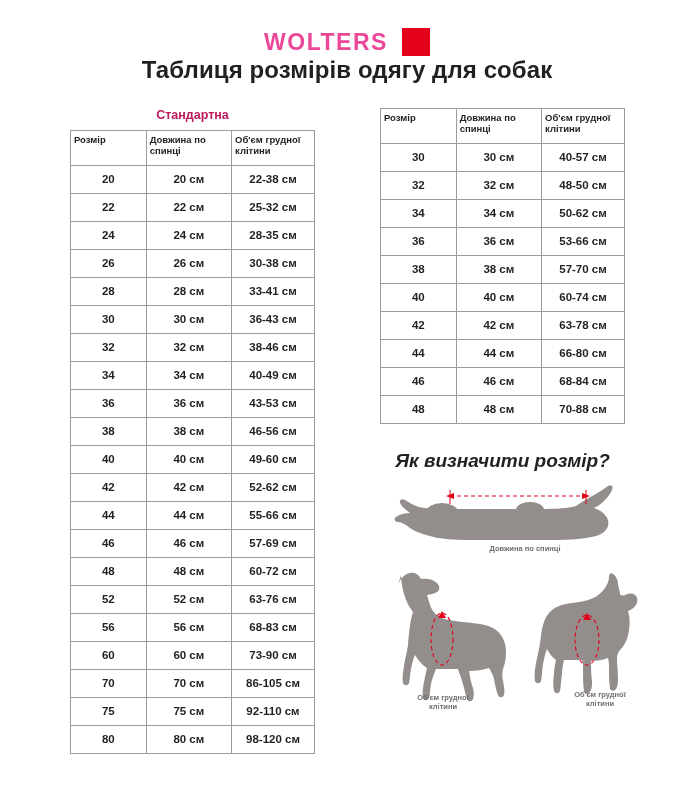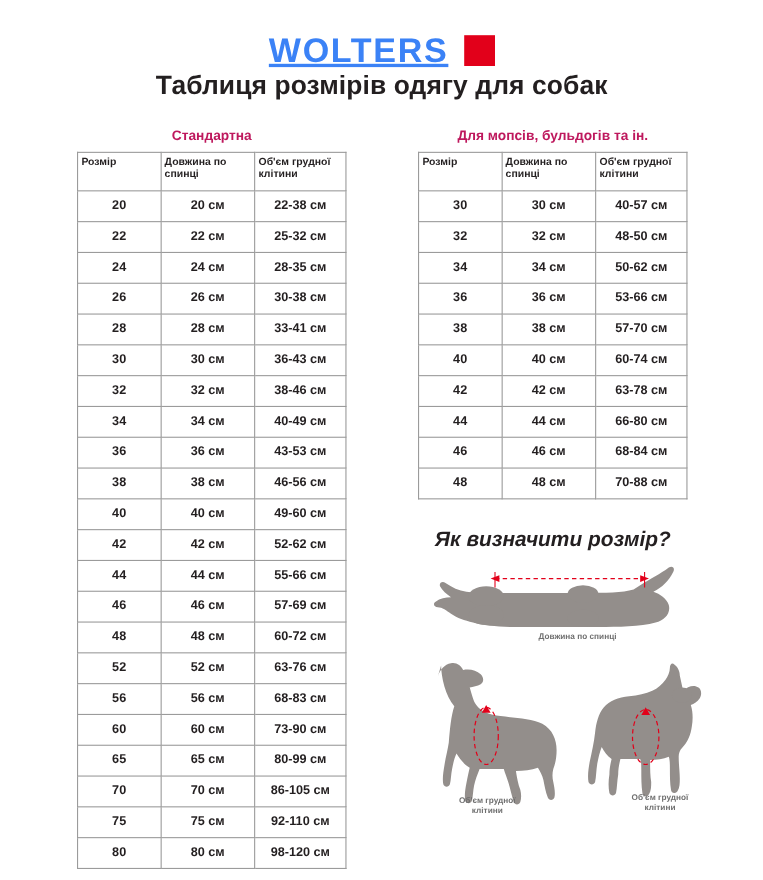--- a/index.html
+++ b/index.html
@@ -24,26 +24,25 @@
   }
   
   .brand {
     display: flex;
     align-items: center;
     justify-content: center;
     gap: 14px;
     margin-top: 28px;
   }
   .brand-word {
-    font-size: 31px;
+    font-size: 23px;
     font-weight: bold;
     letter-spacing: 1.5px;
-    color: #3b82f6;
+    color: #ec4899;
     font-family: "Liberation Sans", sans-serif;
-    text-decoration: underline;
   }
   .brand-square {
     width: 28px;
     height: 28px;
     background: #e2001a;
     display: inline-block;
   }
   
   .main-title {
     text-align: center;
@@ -236,45 +235,39 @@
               <td>56</td>
               <td>56 см</td>
               <td>68-83 см</td>
             </tr>
           <tr>
               <td>60</td>
               <td>60 см</td>
               <td>73-90 см</td>
             </tr>
           <tr>
-              <td>65</td>
-              <td>65 см</td>
-              <td>80-99 см</td>
-            </tr>
-          <tr>
               <td>70</td>
               <td>70 см</td>
               <td>86-105 см</td>
             </tr>
           <tr>
               <td>75</td>
               <td>75 см</td>
               <td>92-110 см</td>
             </tr>
           <tr>
               <td>80</td>
               <td>80 см</td>
               <td>98-120 см</td>
             </tr>
         </tbody>
       </table>
     </div>
 
     <div class="col-right">
-      <div class="section-title">Для мопсів, бульдогів та ін.</div>
       <table class="size-table">
         <thead>
           <tr>
             <th class="c0">Розмір</th>
             <th class="c1">Довжина по спинці</th>
             <th class="c2">Об'єм грудної клітини</th>
           </tr>
         </thead>
         <tbody>
           <tr>

